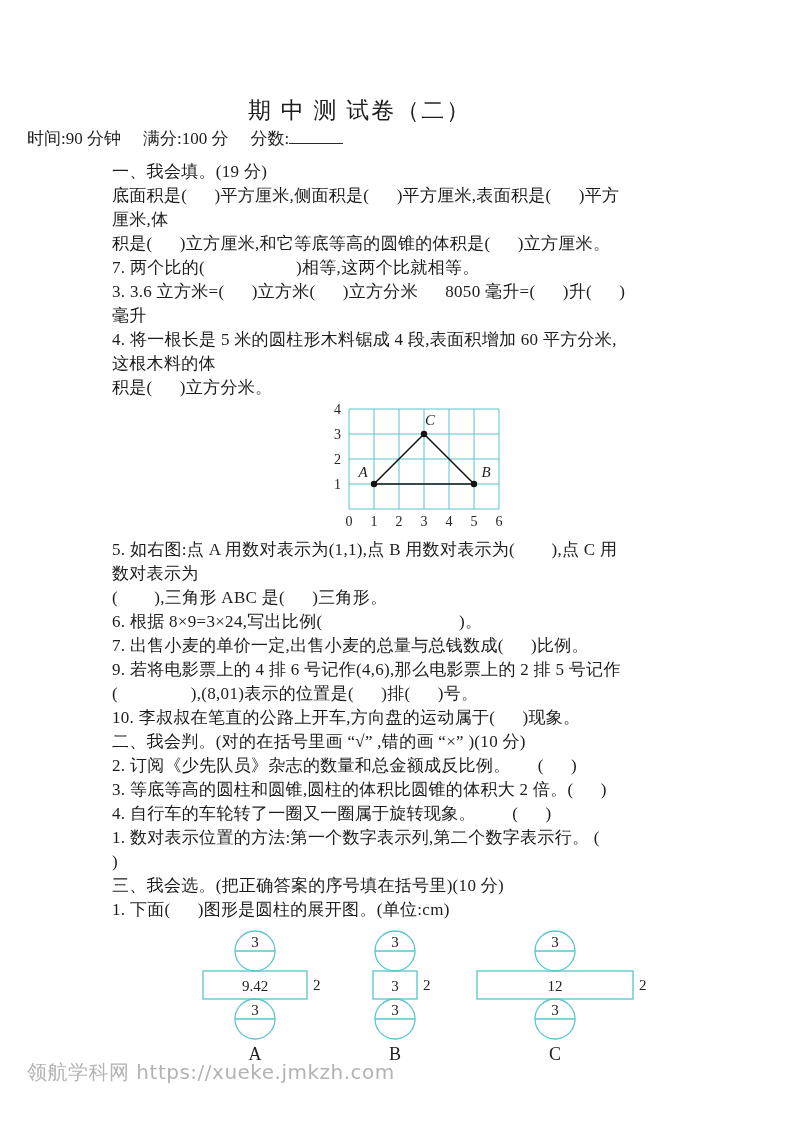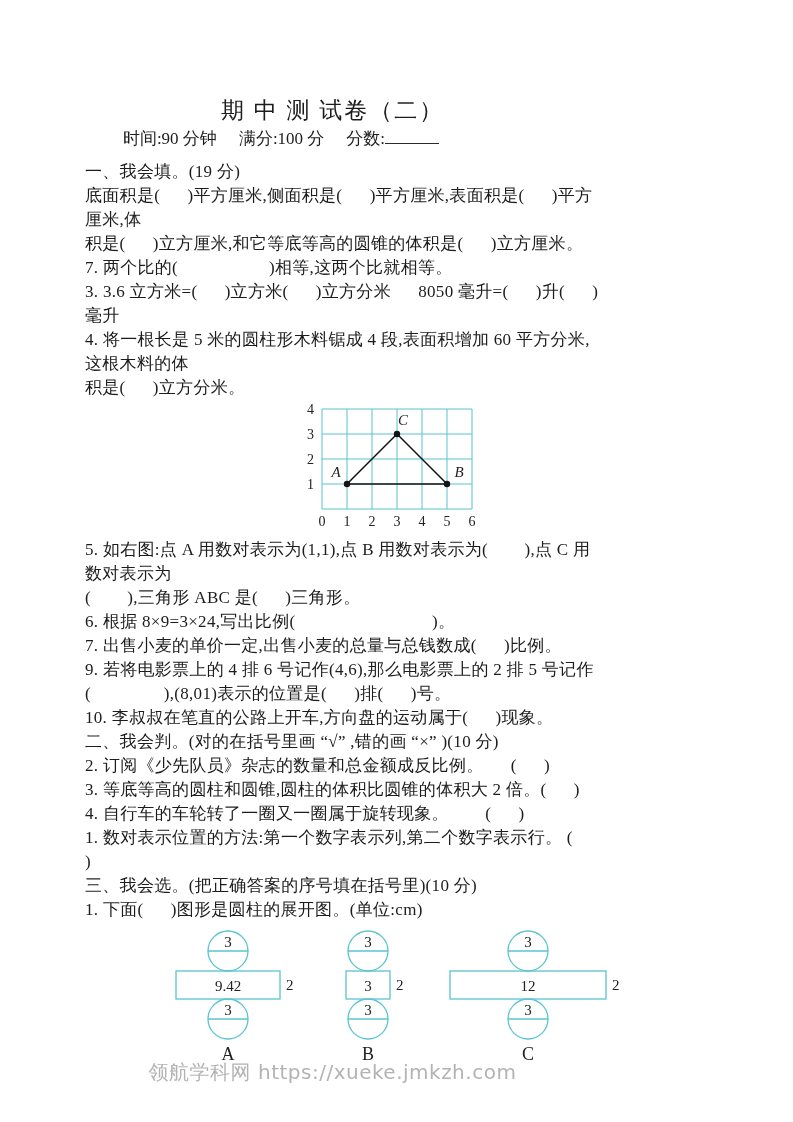--- a/index.html
+++ b/index.html
@@ -4,31 +4,32 @@
 <style>
   html, body { margin: 0; padding: 0; background: #ffffff; }
   .page {
     position: relative;
     width: 665px;
     height: 1122px;
     background: #ffffff;
     overflow: hidden;
     font-family: "Liberation Serif", "DejaVu Serif", serif;
     color: #1c1c1c;
+    margin-left: 27px;
   }
   .title {
     margin: 96px 0 0 0;
     text-align: center;
     font-size: 23px;
     font-weight: normal;
     letter-spacing: 2px;
     line-height: 30px;
   }
   .meta {
-    text-align: center;
+    text-align: left;
     padding-right: 103px;
     font-size: 17px;
     line-height: 26px;
     white-space: pre;
   }
   .meta .seg { margin-left: 22px; }
   .score-line {
     display: inline-block;
     width: 54px;
     height: 13px;
@@ -75,21 +76,20 @@
     fill: #222222;
   }
   .shape { fill: none; stroke: #58c4ce; stroke-width: 1.3; }
   .gridline { fill: none; stroke: #58c4ce; stroke-width: 1; }
   .tri { fill: none; stroke: #141414; stroke-width: 1.5; }
   .dot { fill: #141414; stroke: none; }
   .footer {
     position: absolute;
     left: 0; right: 0;
     bottom: 36px;
-    text-align: center;
     font-family: "DejaVu Sans", "Liberation Sans", sans-serif;
     font-size: 20px;
     letter-spacing: 0.5px;
     color: #b3b3b3;
   }
 </style>
 </head>
 <body>
 
 <div class="page">

